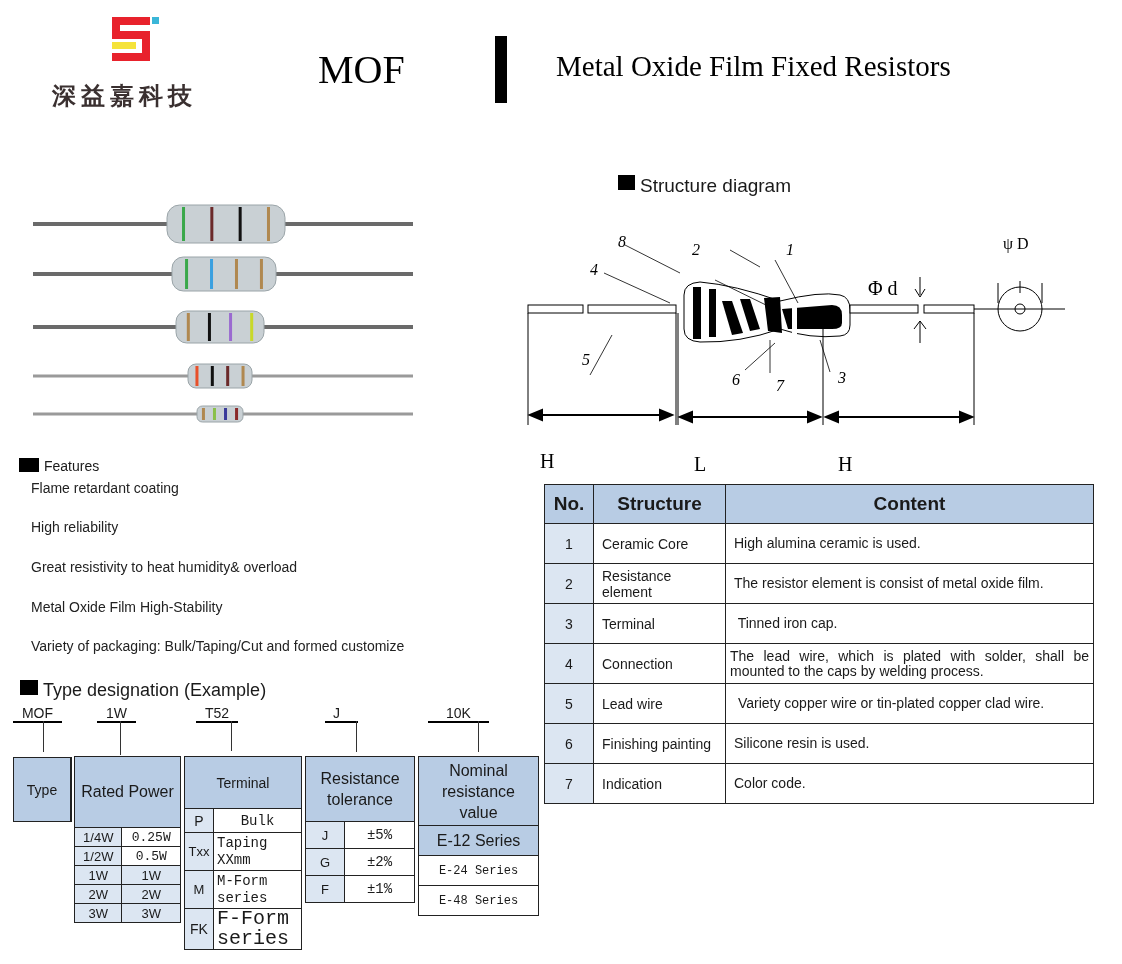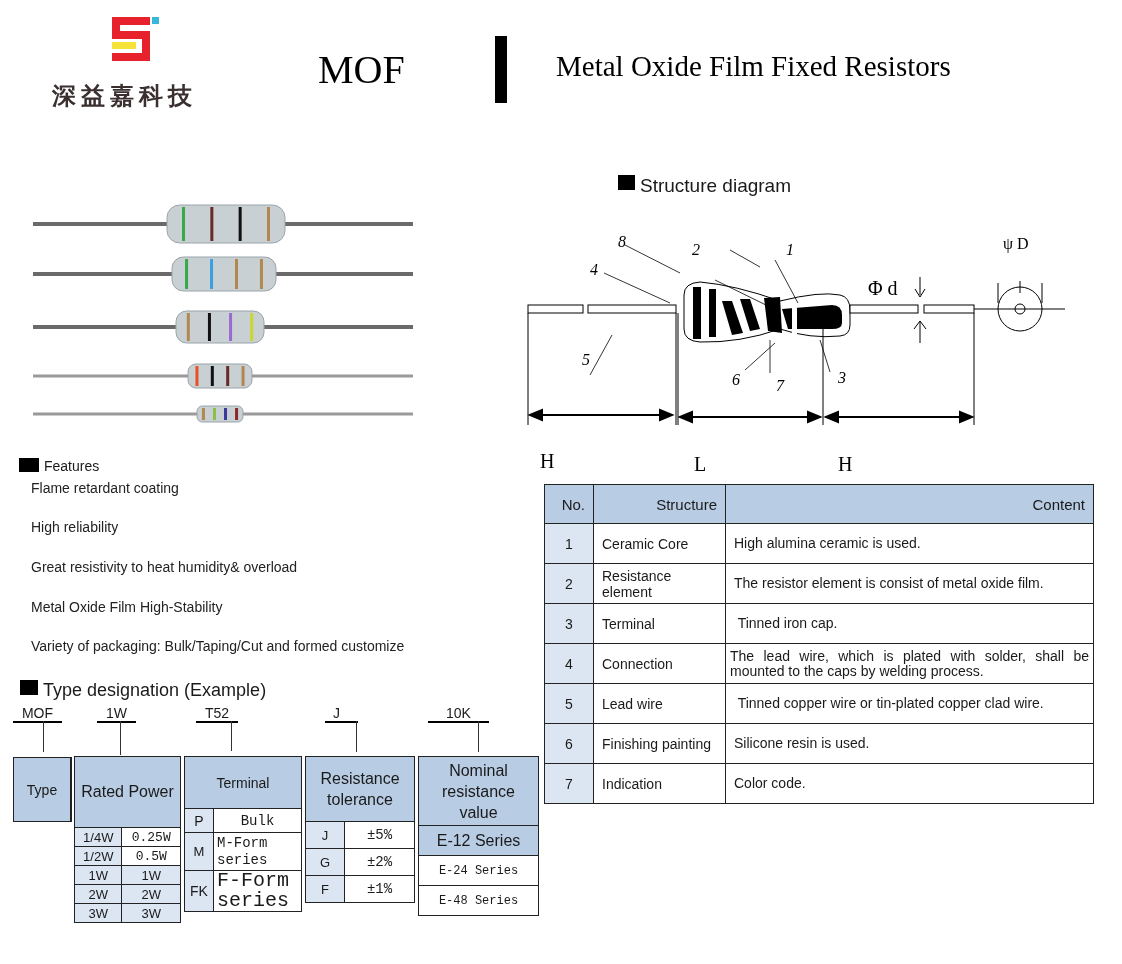--- a/index.html
+++ b/index.html
@@ -33,21 +33,21 @@
   .type-head .sq { width:18px; height:15px; }
 
   
   .diagram { left:520px; top:225px; width:600px; height:250px; }
   .dim-label { font-family:"Liberation Serif", serif; font-size:20px; color:#000; }
 
   
   table { border-collapse:collapse; }
   .stable { left:544px; top:484px; width:550px; font-size:14px; }
   .stable td, .stable th { border:1px solid #222; padding:0 8px; }
-  .stable th { background:#b8cce4; font-weight:normal; height:38px; font-size:15px;text-align:right; }
+  .stable th { background:#b8cce4; font-weight:bold; height:38px; font-size:19px; }
   .stable td.no { background:#dce6f2; text-align:center; width:32px; }
   .stable td.st { width:115px; }
   .stable tr.r { height:40px; }
   .stable td.ct { line-height:15px; }
   .stable td.ct.just { text-align:justify; text-align-last:left; padding-left:4px; padding-right:4px; }
 
   
   .code-lbl { font-size:14px; text-align:center; border-bottom:2px solid #000; line-height:16px; }
   .vline { width:1px; background:#333; }
   .tbox { border:1px solid #222; background:#b8cce4; display:flex; align-items:center; justify-content:center; text-align:center; }
@@ -251,21 +251,21 @@
       <td class="ct" style="white-space:pre"> Tinned iron cap.</td>
     </tr>
     <tr class="r">
       <td class="no">4</td>
       <td class="st">Connection</td>
       <td class="ct just"> The lead wire, which is plated with solder, shall be mounted to the caps by welding process.</td>
     </tr>
     <tr class="r">
       <td class="no">5</td>
       <td class="st">Lead wire</td>
-      <td class="ct" style="white-space:pre"> Tinned copper wire or tin-plated copper clad wire.</td>
+      <td class="ct" style="white-space:pre"> Variety copper wire or tin-plated copper clad wire.</td>
     </tr>
     <tr class="r">
       <td class="no">6</td>
       <td class="st" style="white-space:nowrap">Finishing painting</td>
       <td class="ct">Silicone resin is used.</td>
     </tr>
     <tr class="r">
       <td class="no">7</td>
       <td class="st">Indication</td>
       <td class="ct">Color code.</td>
@@ -325,20 +325,24 @@
 <table class="abs tgrid" style="left:184px;top:756px;width:118px">
   <tbody>
       <tr>
         <td class="hd" colspan="2" style="height:51px;font-size:14px">Terminal</td>
       </tr>
   <tr style="height:24px">
         <td class="k" style="width:22px;font-size:14px">P</td>
         <td class="w" style="font-size:14px">Bulk</td>
       </tr>
   <tr style="height:38px">
+        <td class="k">Txx</td>
+        <td class="w" style="text-align:left;font-size:14px;line-height:17px">Taping XXmm</td>
+      </tr>
+  <tr style="height:38px">
         <td class="k">M</td>
         <td class="w" style="text-align:left;font-size:14px;line-height:17px">M-Form series</td>
       </tr>
   <tr style="height:38px">
         <td class="k" style="font-size:14px">FK</td>
         <td class="w" style="text-align:left;font-size:20px;line-height:20px">F-Form series</td>
       </tr>
 </tbody>
   </table>
 

